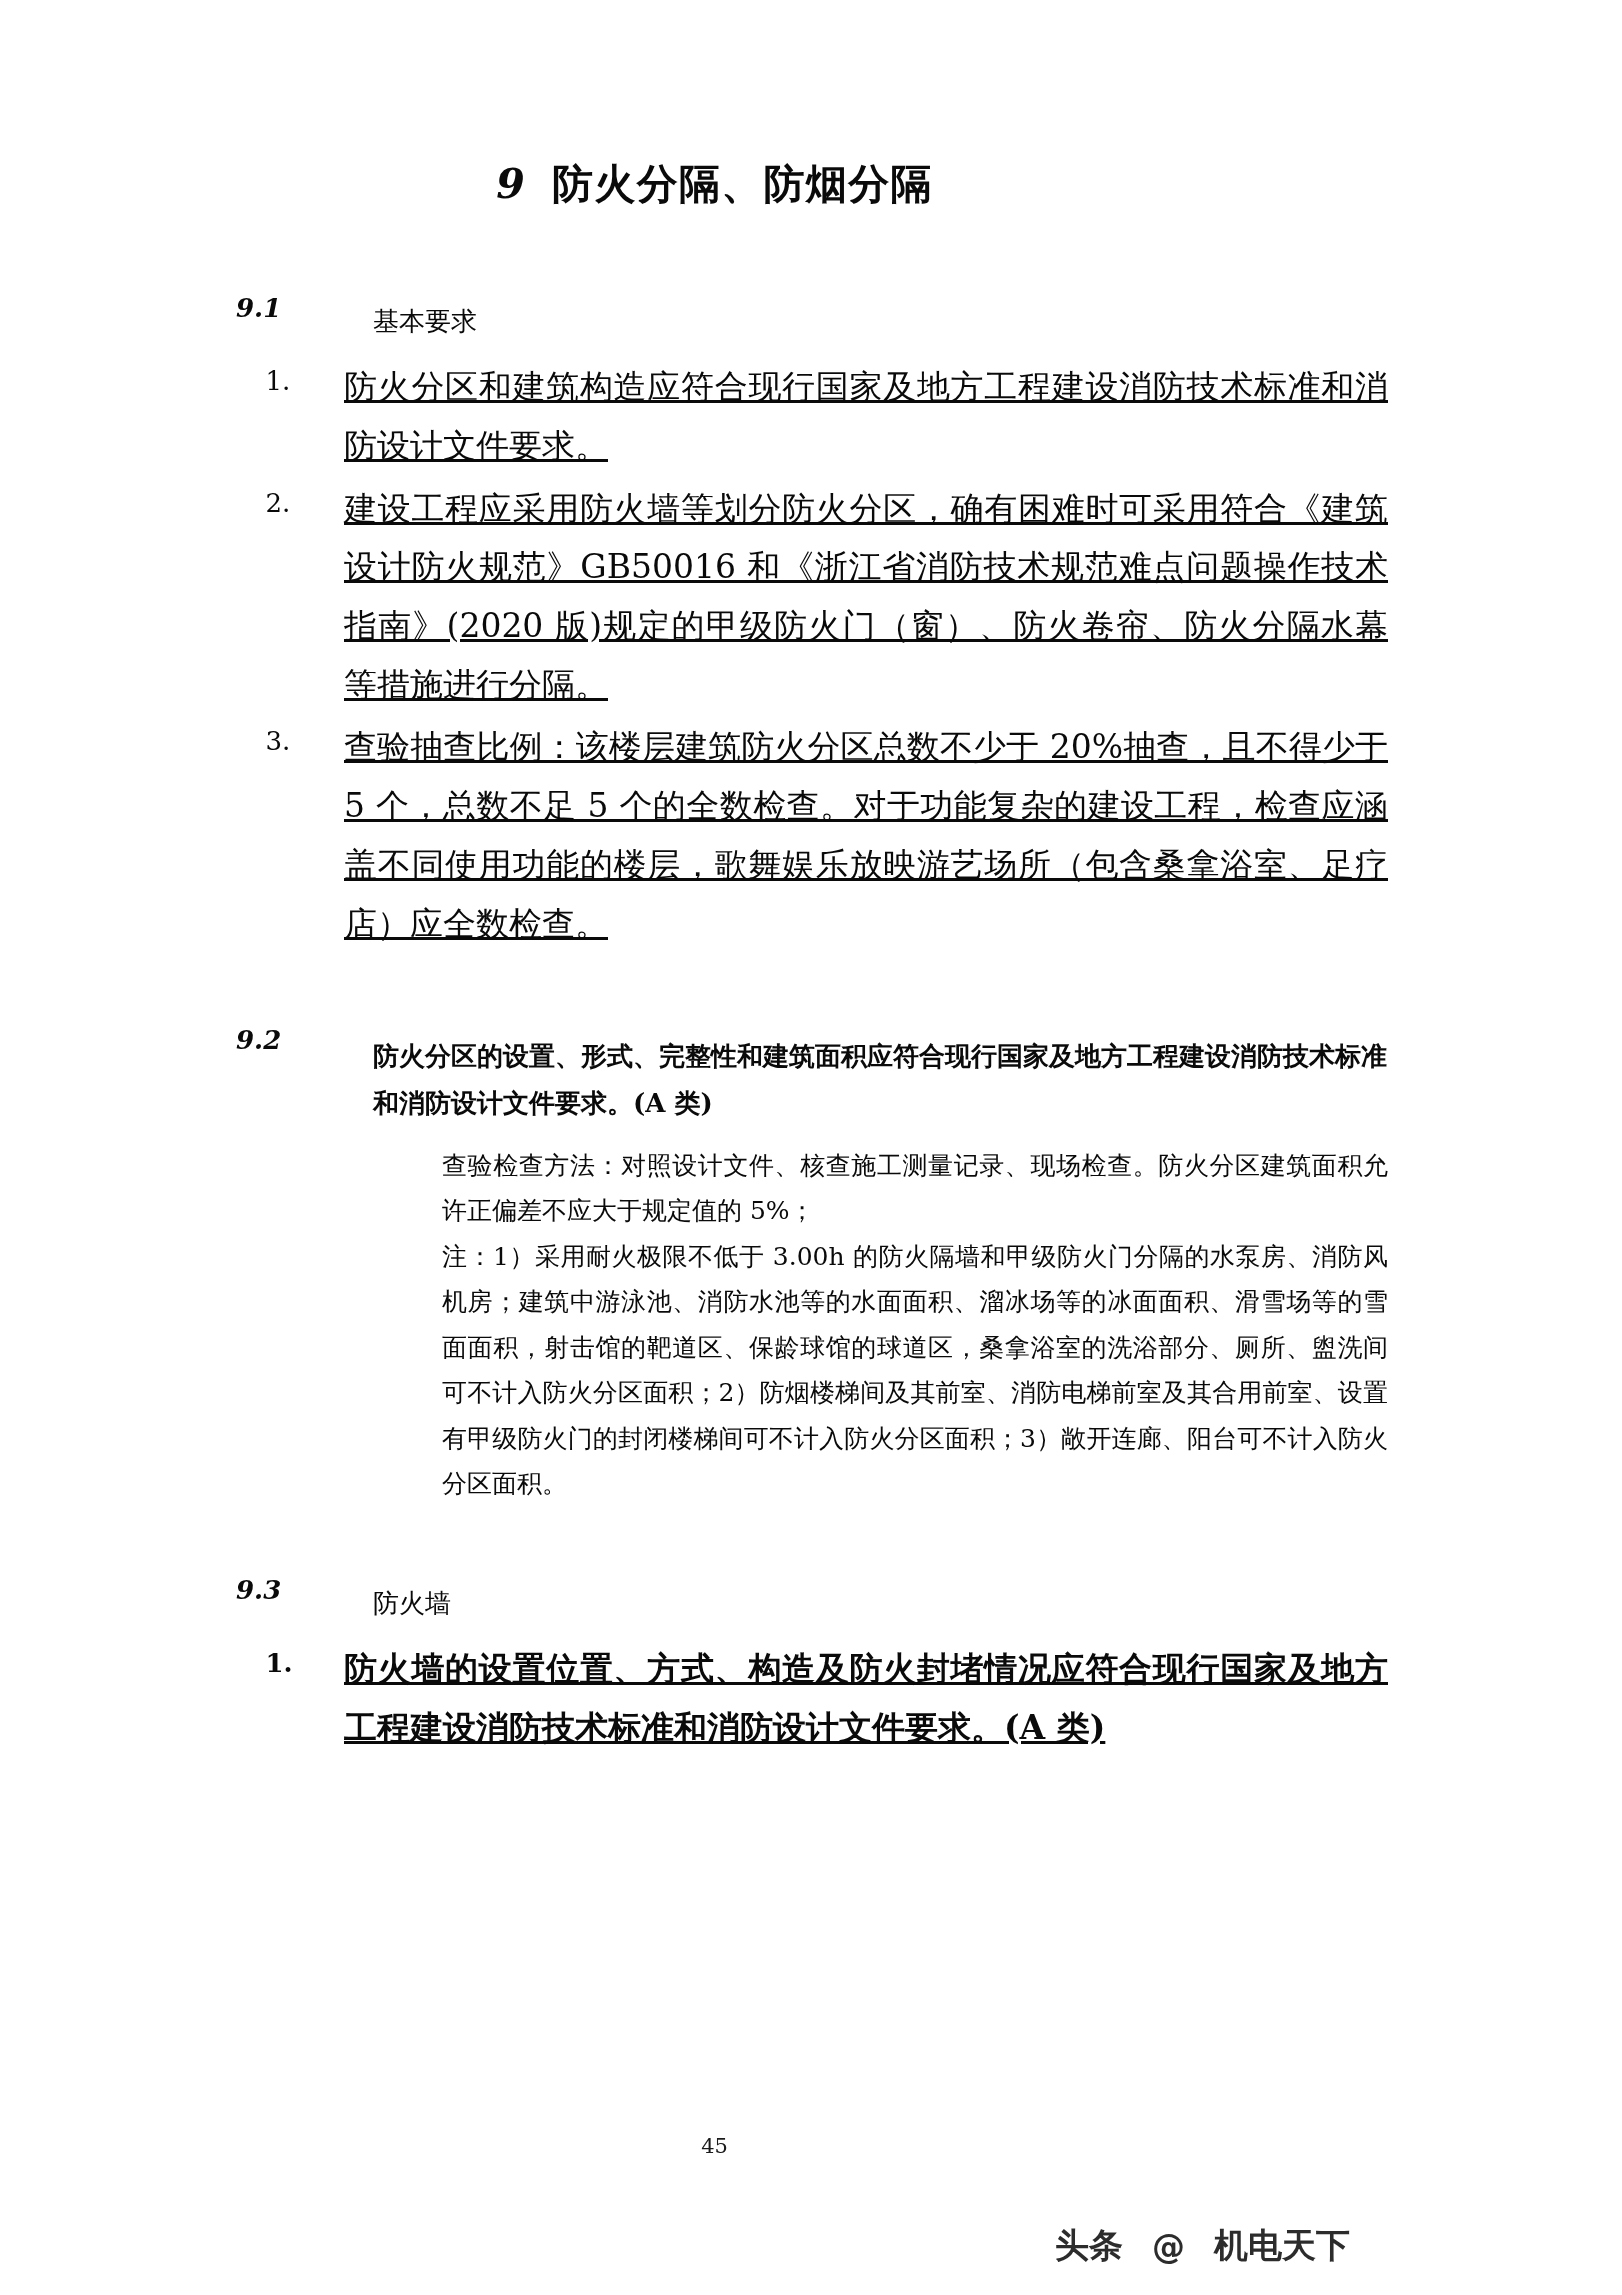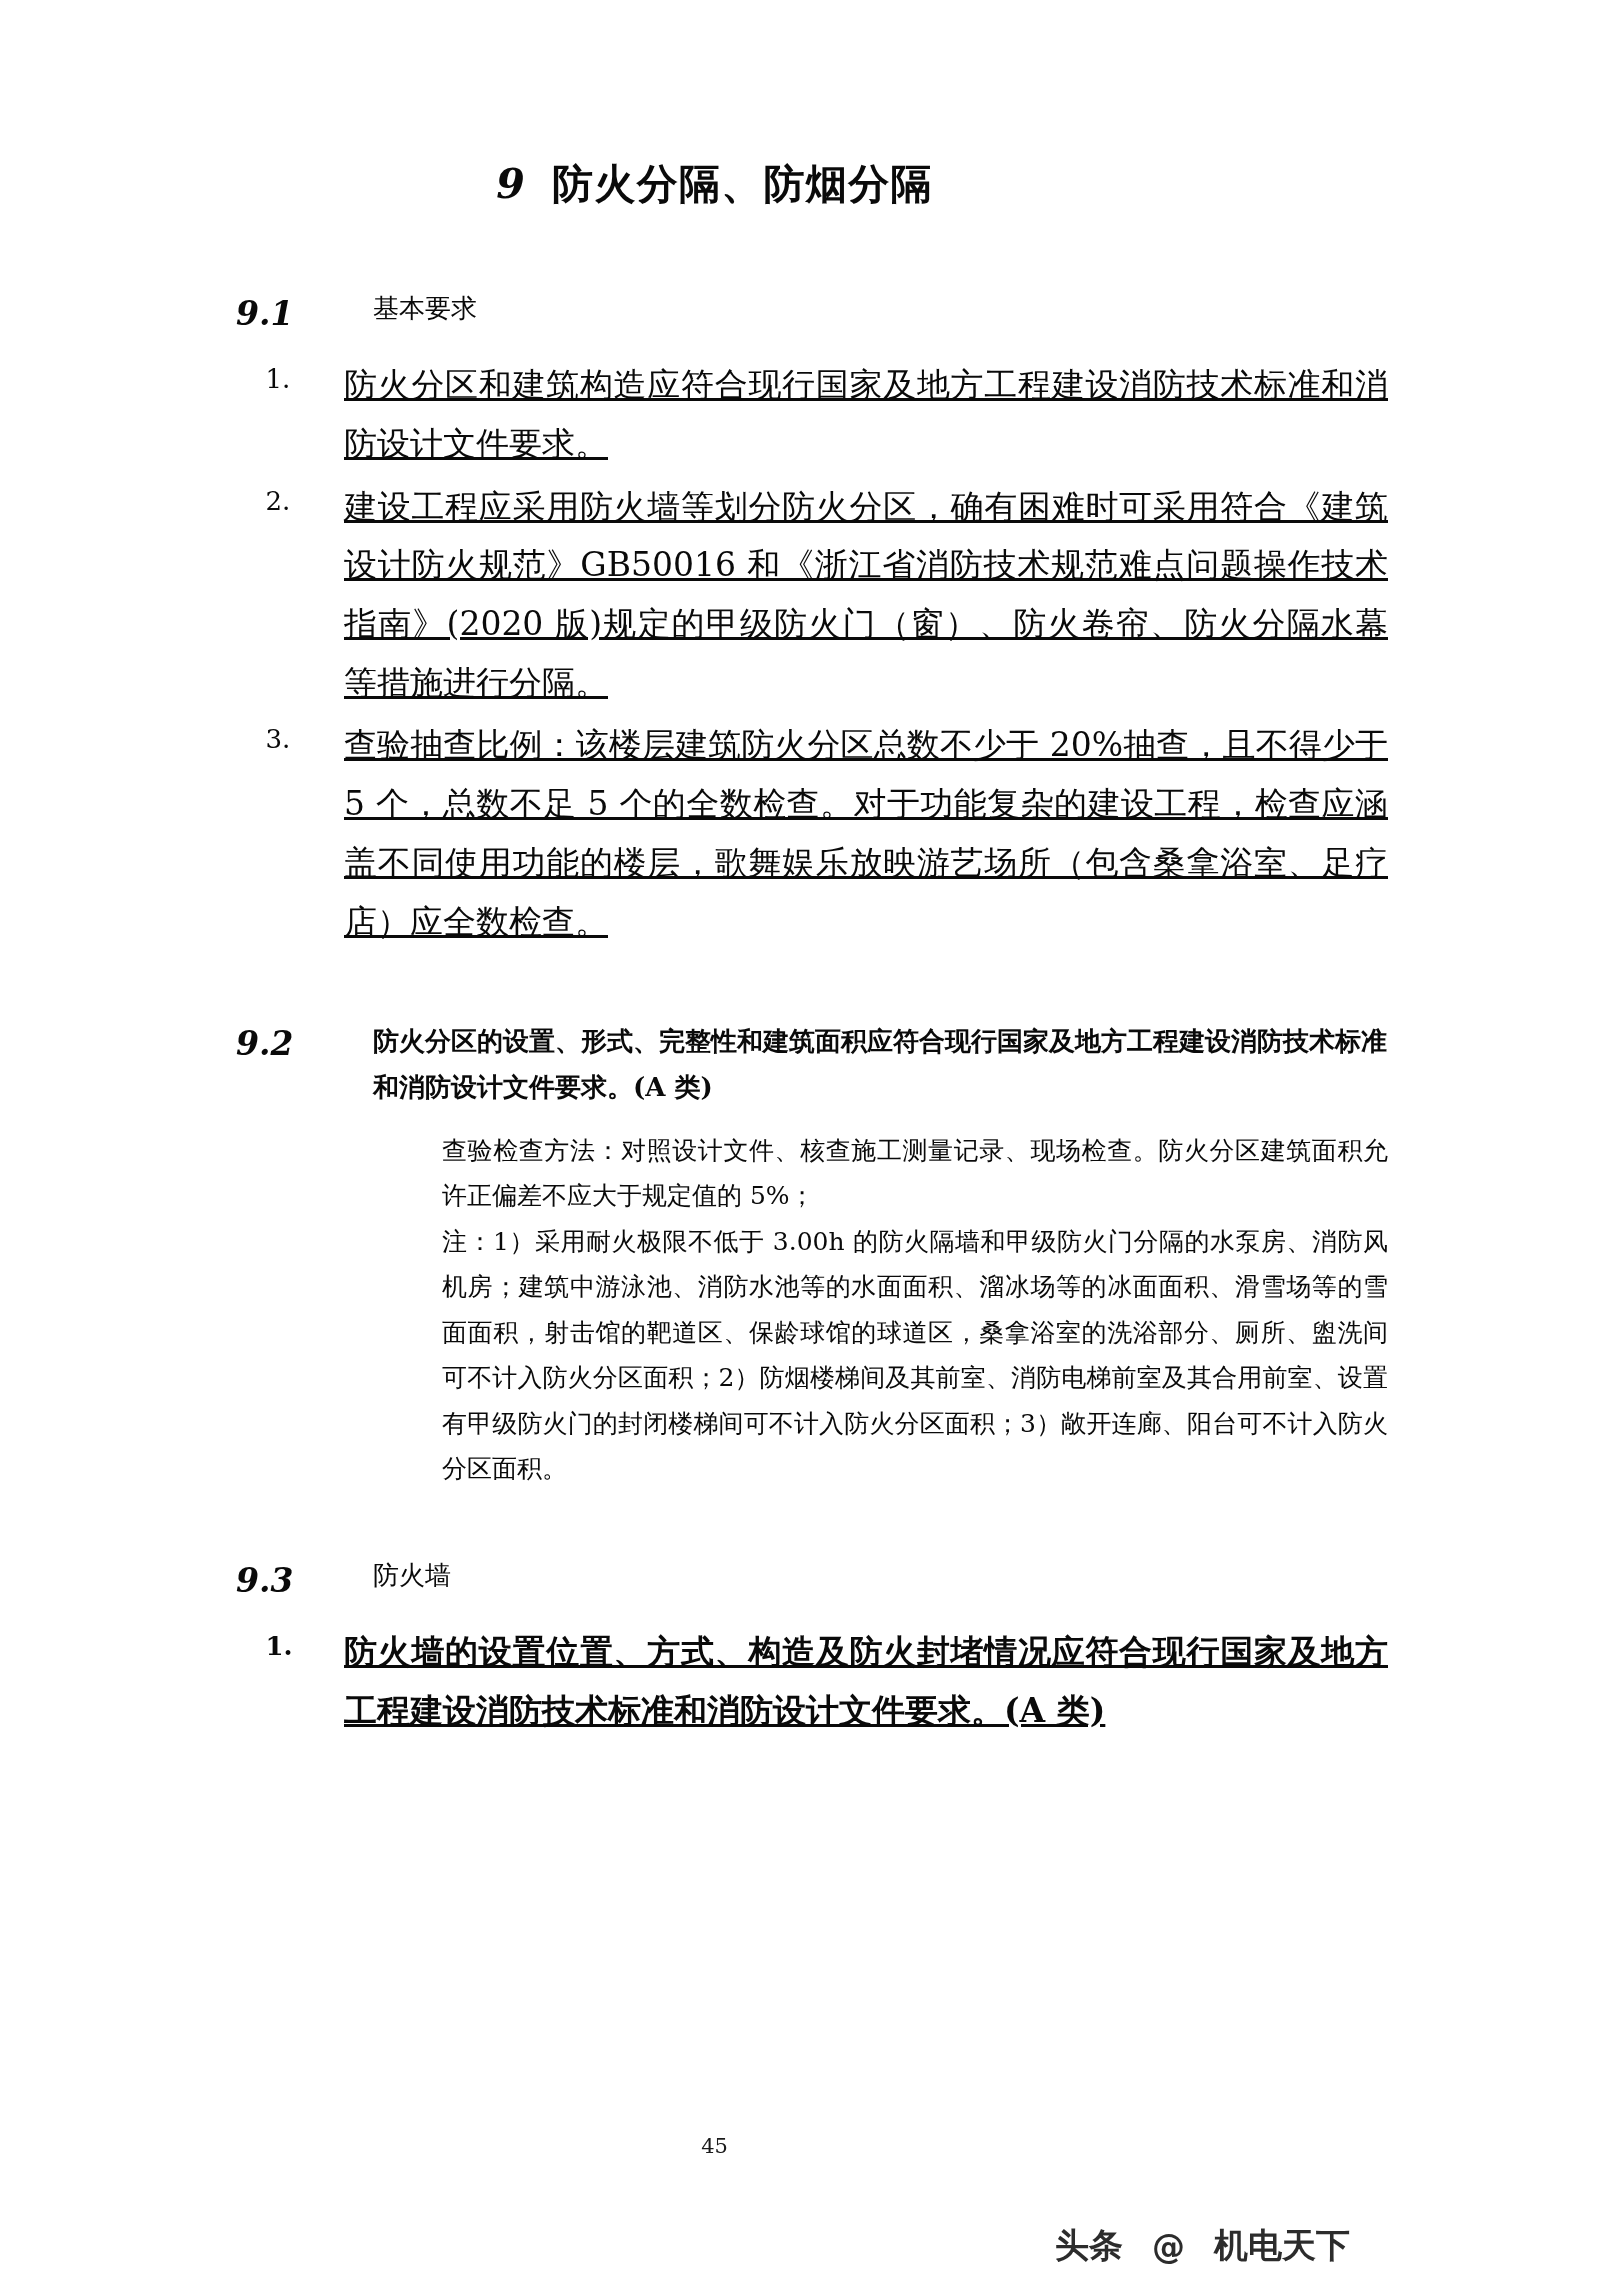--- a/index.html
+++ b/index.html
@@ -44,30 +44,31 @@
   }
 
   
   .sec {
     display: flex;
     align-items: flex-start;
     margin-top: 0;
   }
   .sec-num {
     flex: 0 0 137px;
-    font-size: 33px;
+    font-size: 26px;
     font-style: italic;
     font-weight: bold;
     line-height: 1.55;
     font-family: "DejaVu Serif", "Liberation Serif", serif;
   }
   .sec-text {
     flex: 1 1 auto;
     font-size: 26px;
     line-height: 1.55;
+    margin-top: 13px;
   }
   .sec-text.bold {
     font-weight: bold;
     line-height: 1.78;
   }
 
   
   .list {
     margin: 0;
     padding: 0;

